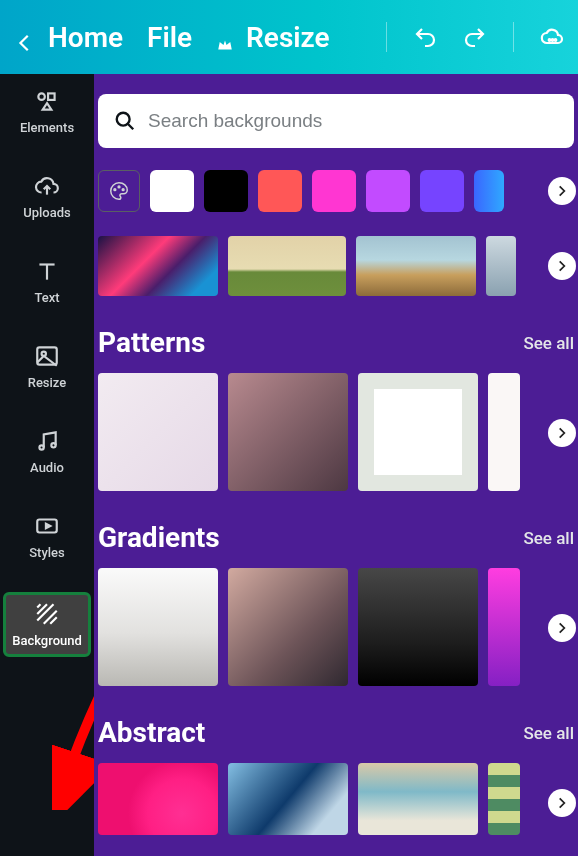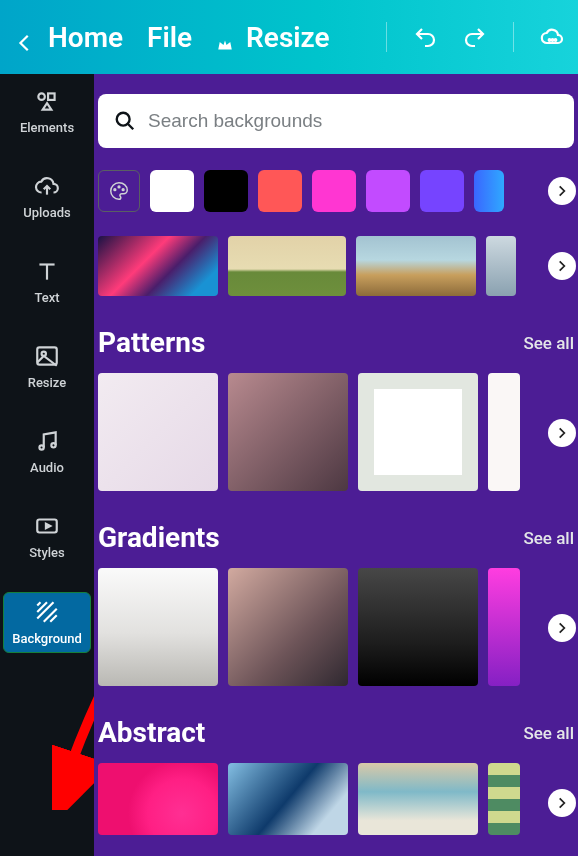--- a/index.html
+++ b/index.html
@@ -11,21 +11,21 @@
   .crown svg { width:18px; height:18px; fill:#fff; stroke:none;}
   .top-right { margin-left:auto; display:flex; align-items:center; gap:26px; }
   .divider { width:1px; height:30px; background:rgba(255,255,255,.4);}
   .top-right svg { width:24px; height:24px; stroke:#fff; stroke-width:2.2; fill:none;}
   
   .body { display:flex; height:782px; }
   
   .sidebar { width:94px; background:#0e1318; display:flex; flex-direction:column; align-items:center; gap:26px; padding-top:8px; position:relative;}
   .side-item { display:flex; flex-direction:column; align-items:center; gap:6px; color:#cfd3d6; font-size:13px; font-weight:500; cursor:pointer; width:88px; padding:6px 0;}
   .side-item svg { width:26px; height:26px; stroke:#cfd3d6; fill:none; stroke-width:2; }
-  .side-item.active { background:#0369a1; border-radius:6px; border:1px solid #15803d; }
+  .side-item.active { background:#404040; border-radius:6px; border:3px solid #15803d; }
   .side-item.active svg { stroke:#fff; }
   .side-item.active span { color:#fff; }
   
   .arrow-annot { position:absolute; top:596px; left:52px; pointer-events:none;}
   .arrow-annot svg { width:80px; height:140px;}
   
   .content { flex:1; background:#4c1d95; padding:20px 4px; overflow:hidden; position:relative; color:#fff; }
   
   .search-wrap { background:#fff; border-radius:8px; height:54px; display:flex; align-items:center; padding:0 16px; gap:12px;}
   .search-wrap svg { width:22px; height:22px; stroke:#0e1318; stroke-width:2.6; fill:none;}

